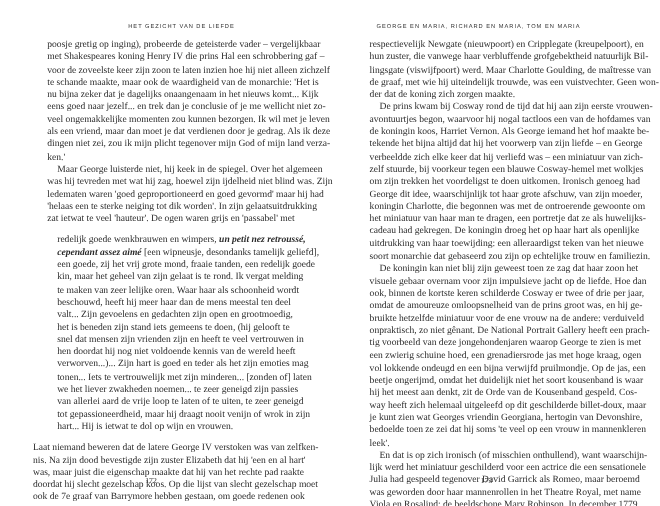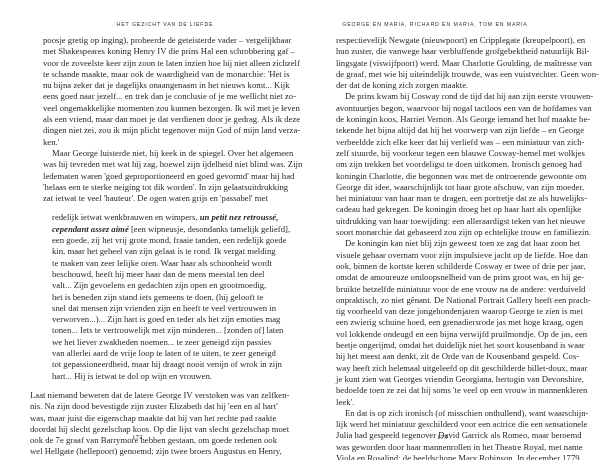--- a/index.html
+++ b/index.html
@@ -47,30 +47,31 @@
           <span class="line last">ken.'</span>
         </div>
       <div id="l-p2">
           <span class="line indent">Maar George luisterde niet, hij keek in de spiegel. Over het algemeen</span>
           <span class="line">was hij tevreden met wat hij zag, hoewel zijn ijdelheid niet blind was. Zijn</span>
           <span class="line">ledematen waren 'goed geproportioneerd en goed gevormd' maar hij had</span>
           <span class="line">'helaas een te sterke neiging tot dik worden'. In zijn gelaatsuitdrukking</span>
           <span class="line last">zat ietwat te veel 'hauteur'. De ogen waren grijs en 'passabel' met</span>
         </div>
       <div class="block">
-        <span class="line"><span>redelijk ietwat wenkbrauwen en wimpers, </span><i>un petit nez retroussé,</i></span>
+        <span class="line"><span>redelijk goede wenkbrauwen en wimpers, </span><i>un petit nez retroussé,</i></span>
         <span class="line"><i>cependant assez aimé</i><span> [een wipneusje, desondanks tamelijk geliefd],</span></span>
         <div id="l-quote">
             <span class="line">een goede, zij het vrij grote mond, fraaie tanden, een redelijk goede</span>
             <span class="line">kin, maar het geheel van zijn gelaat is te rond. Ik vergat melding</span>
             <span class="line">te maken van zeer lelijke oren. Waar haar als schoonheid wordt</span>
             <span class="line">beschouwd, heeft hij meer haar dan de mens meestal ten deel</span>
             <span class="line">valt... Zijn gevoelens en gedachten zijn open en grootmoedig,</span>
             <span class="line">het is beneden zijn stand iets gemeens te doen, (hij gelooft te</span>
             <span class="line">snel dat mensen zijn vrienden zijn en heeft te veel vertrouwen in</span>
+            <span class="line">hen doordat hij nog niet voldoende kennis van de wereld heeft</span>
             <span class="line">verworven...)... Zijn hart is goed en teder als het zijn emoties mag</span>
             <span class="line">tonen... Iets te vertrouwelijk met zijn minderen... [zonden of] laten</span>
             <span class="line">we het liever zwakheden noemen... te zeer geneigd zijn passies</span>
             <span class="line">van allerlei aard de vrije loop te laten of te uiten, te zeer geneigd</span>
             <span class="line">tot gepassioneerdheid, maar hij draagt nooit venijn of wrok in zijn</span>
             <span class="line last">hart... Hij is ietwat te dol op wijn en vrouwen.</span>
           </div>
       </div>
       <div class="outdent" id="l-p3" style="width:240px;">
           <span class="line">Laat niemand beweren dat de latere George IV verstoken was van zelfken-</span>
@@ -95,22 +96,22 @@
           <span class="line last">der dat de koning zich zorgen maakte.</span>
         </div>
       <div id="r-p2">
           <span class="line indent">De prins kwam bij Cosway rond de tijd dat hij aan zijn eerste vrouwen-</span>
           <span class="line">avontuurtjes begon, waarvoor hij nogal tactloos een van de hofdames van</span>
           <span class="line">de koningin koos, Harriet Vernon. Als George iemand het hof maakte be-</span>
           <span class="line">tekende het bijna altijd dat hij het voorwerp van zijn liefde – en George</span>
           <span class="line">verbeeldde zich elke keer dat hij verliefd was – een miniatuur van zich-</span>
           <span class="line">zelf stuurde, bij voorkeur tegen een blauwe Cosway-hemel met wolkjes</span>
           <span class="line">om zijn trekken het voordeligst te doen uitkomen. Ironisch genoeg had</span>
+          <span class="line">George dit idee, waarschijnlijk tot haar grote afschuw, van zijn moeder,</span>
           <span class="line">koningin Charlotte, die begonnen was met de ontroerende gewoonte om</span>
-          <span class="line">George dit idee, waarschijnlijk tot haar grote afschuw, van zijn moeder,</span>
           <span class="line">het miniatuur van haar man te dragen, een portretje dat ze als huwelijks-</span>
           <span class="line">cadeau had gekregen. De koningin droeg het op haar hart als openlijke</span>
           <span class="line">uitdrukking van haar toewijding: een alleraardigst teken van het nieuwe</span>
           <span class="line last">soort monarchie dat gebaseerd zou zijn op echtelijke trouw en familiezin.</span>
         </div>
       <div id="r-p3">
           <span class="line indent">De koningin kan niet blij zijn geweest toen ze zag dat haar zoon het</span>
           <span class="line">visuele gebaar overnam voor zijn impulsieve jacht op de liefde. Hoe dan</span>
           <span class="line">ook, binnen de kortste keren schilderde Cosway er twee of drie per jaar,</span>
           <span class="line">omdat de amoureuze omloopsnelheid van de prins groot was, en hij ge-</span>

